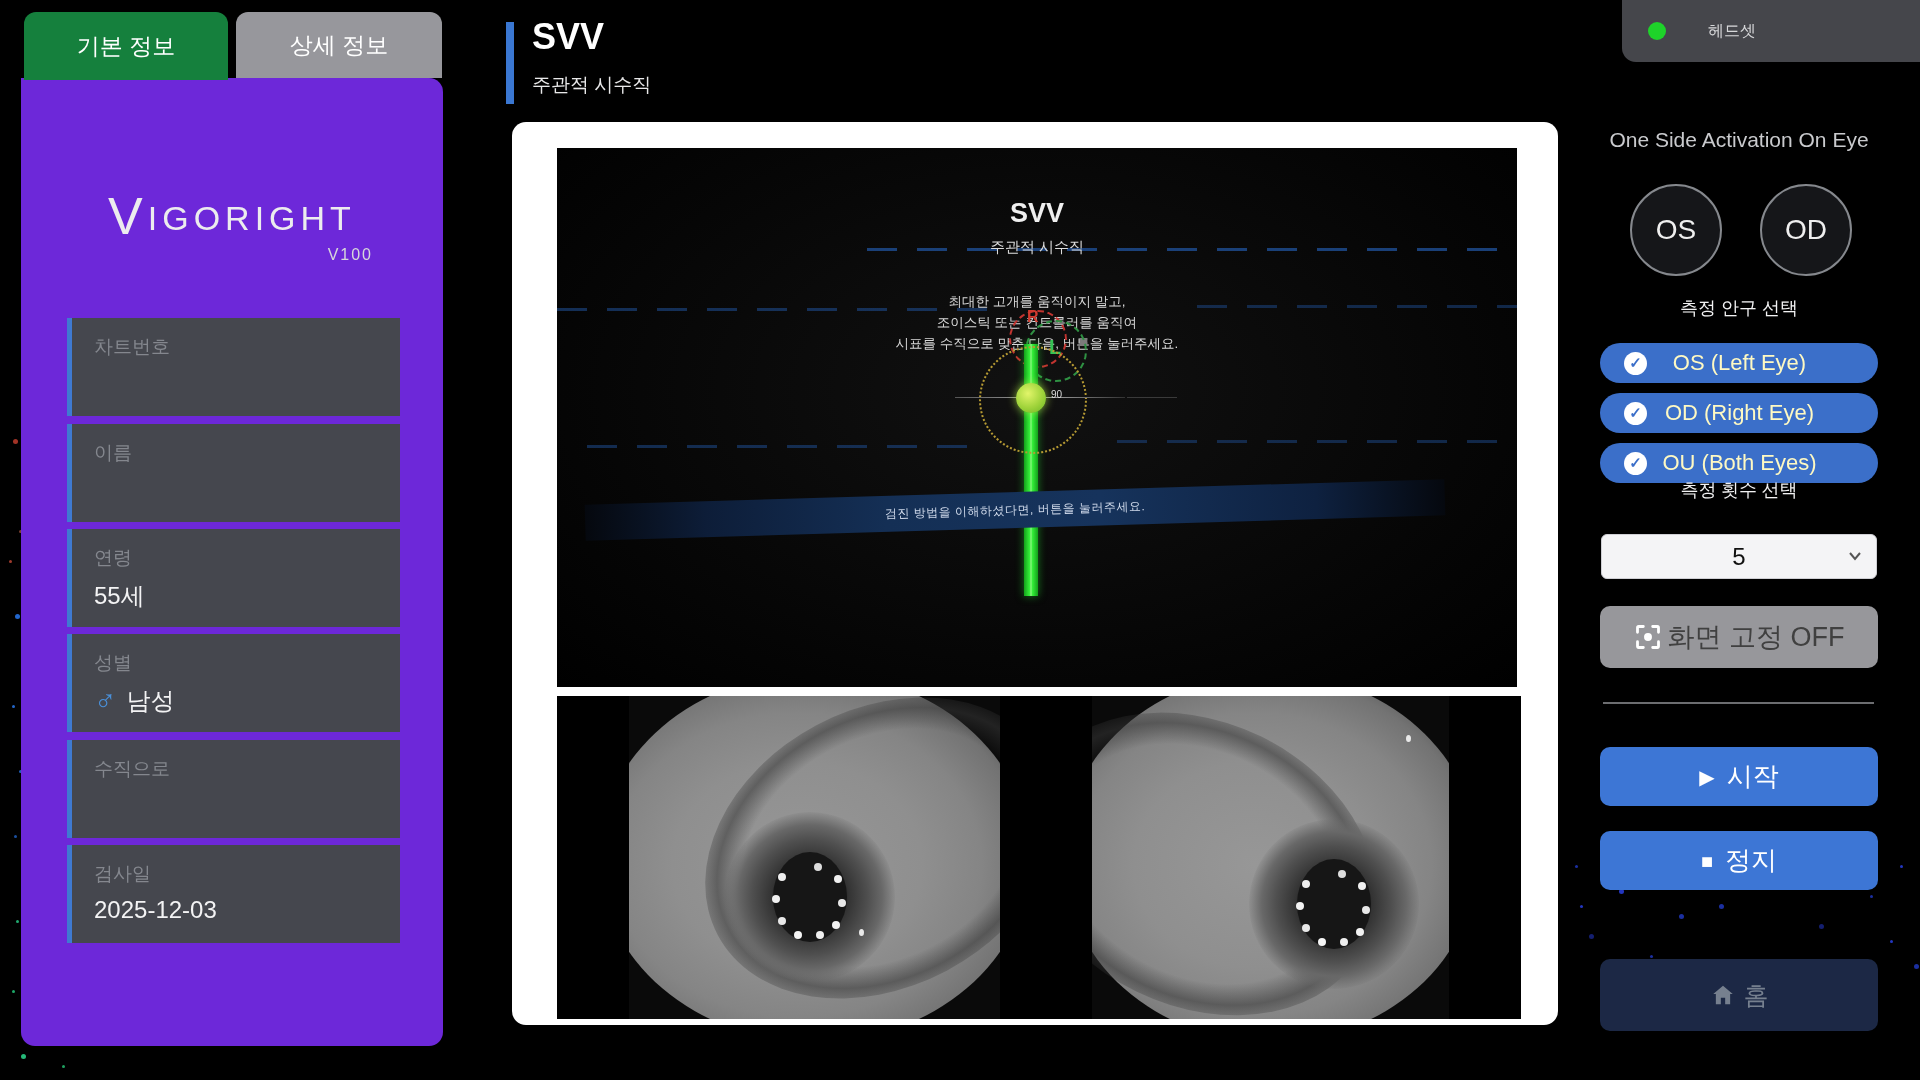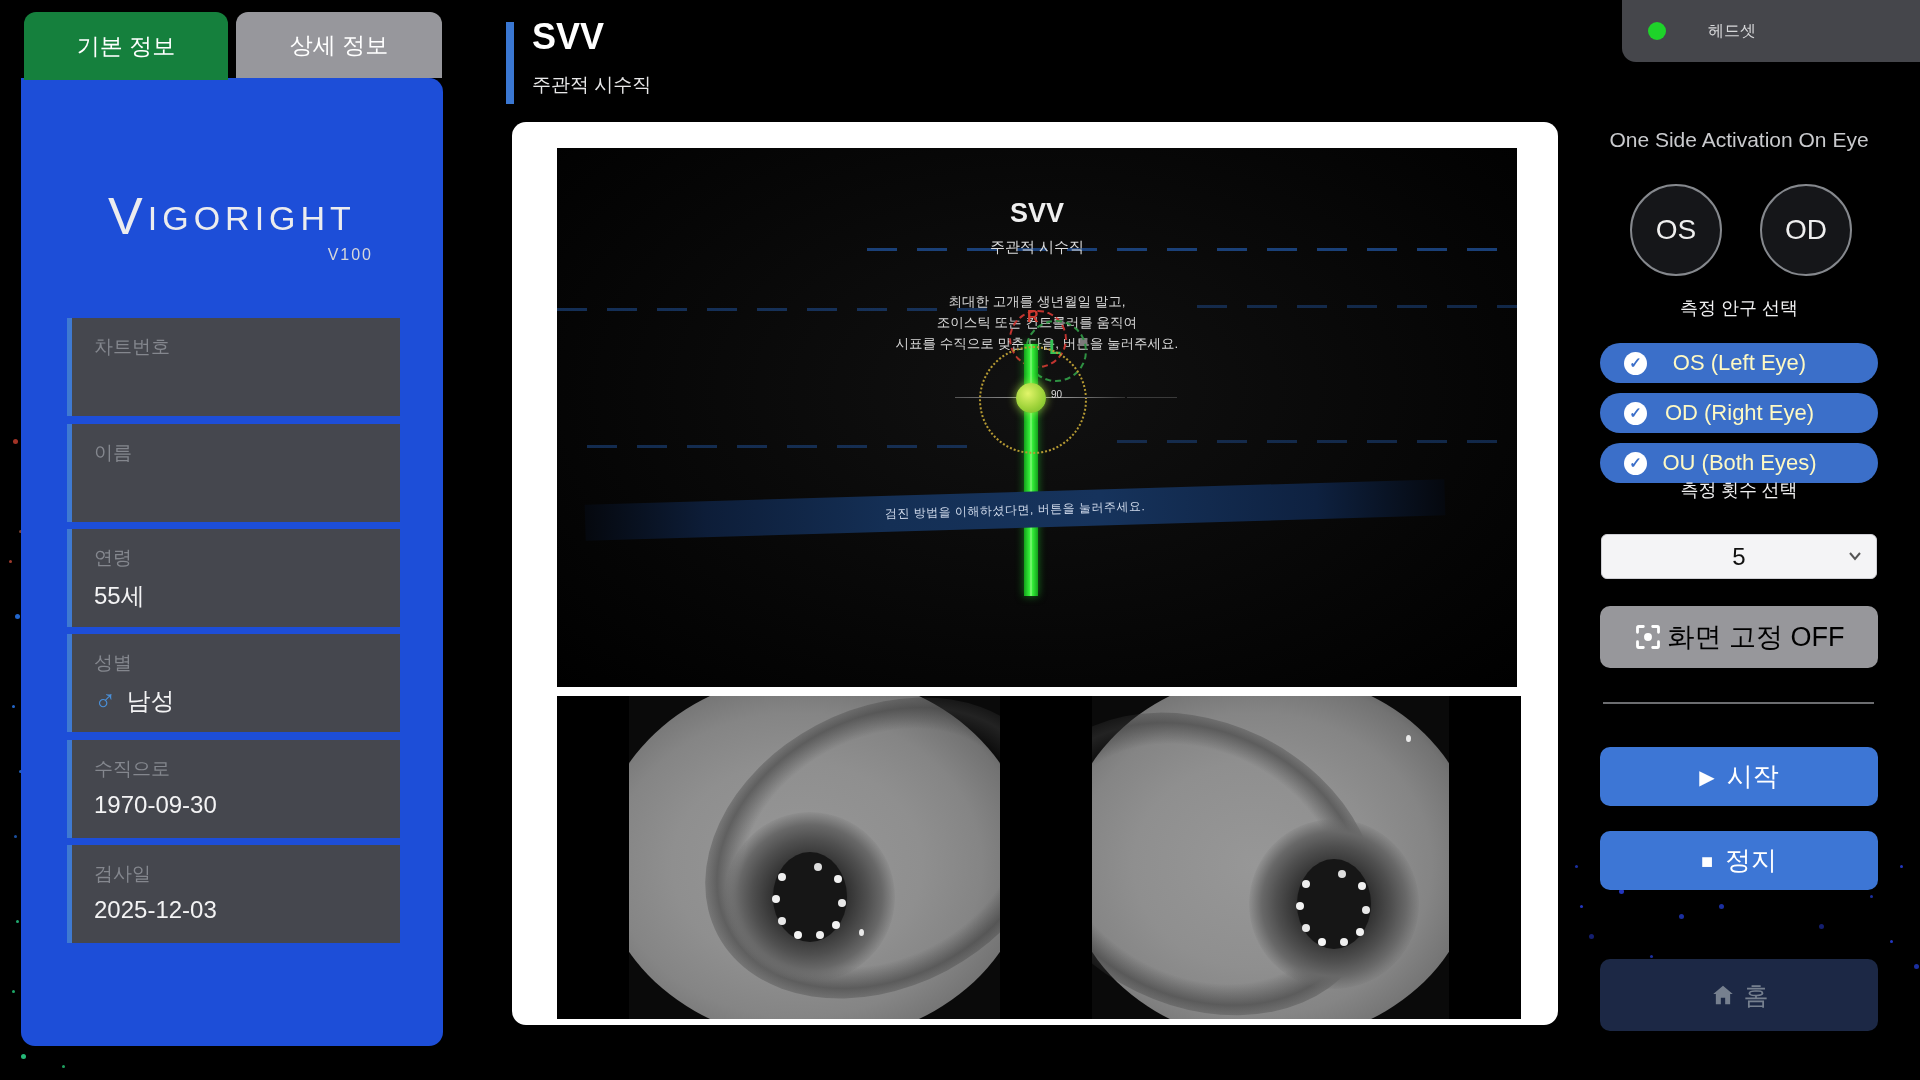--- a/index.html
+++ b/index.html
@@ -26,21 +26,21 @@
     210px 30px 0 0 #2336c0,260px 80px 0 1px #141f70,310px 50px 0 0 #1b2fa0,340px 20px 0 0 #2336c0,
     30px 90px 0 1px #141f70,90px 110px 0 0 #1b2fa0,150px 120px 0 1px #2336c0,230px 115px 0 0 #141f70,
     290px 130px 0 1px #1b2fa0,330px 95px 0 0 #2336c0,50px 140px 0 0 #141f70,120px 70px 0 1px #1b2fa0,
     190px 10px 0 0 #2336c0,250px 5px 0 0 #141f70,355px 120px 0 1px #1b2fa0,20px 60px 0 0 #2336c0,
     85px 25px 0 0 #141f70,140px 40px 0 1px #1b2fa0;}
 
   
   .tab{display:flex;align-items:center;justify-content:center;font-size:23px;color:#fff;cursor:pointer;}
   #tab-basic{left:24px;top:12px;width:204px;height:68px;background:#15803d;border-radius:12px 12px 0 0;z-index:3;}
   #tab-detail{left:236px;top:12px;width:206px;height:66px;background:#97979c;border-radius:12px 12px 0 0;z-index:1;}
-  #sidebar{left:21px;top:78px;width:422px;height:968px;background:#1d4ed8;border-radius:0 14px 14px 14px;z-index:2;}
+  #sidebar{left:21px;top:78px;width:422px;height:968px;background:#6d28d9;border-radius:0 14px 14px 14px;z-index:2;}
   #logo{position:absolute;top:108px;left:0;width:100%;text-align:center;color:#ececee;}
   #logo .brand-line{letter-spacing:5px;font-weight:400;}
   #logo .v-big{font-size:52px;vertical-align:-4px;}
   #logo .brand-rest{font-size:34px;}
   #logo .model{display:block;text-align:right;padding-right:70px;font-size:16px;letter-spacing:2px;color:#d7d8da;margin-top:0px;}
   .field{position:absolute;left:46px;width:333px;height:98px;background:#45474e;border-left:5px solid #3f7ad1;box-sizing:border-box;}
   .field .flabel{margin:16px 0 0 22px;font-size:19px;color:#84878e;}
   .field .fvalue{margin:9px 0 0 22px;font-size:24px;color:#f3f3f4;display:flex;align-items:center;gap:10px;}
   .male-glyph{color:#4a90d9;font-size:30px;line-height:24px;}
 
@@ -124,21 +124,21 @@
   #eye-btn-os{top:343px;} #eye-btn-od{top:393px;} #eye-btn-ou{top:443px;}
   .check-circle{width:23px;height:23px;border-radius:50%;background:#fff;margin-left:24px;
     display:flex;align-items:center;justify-content:center;font-size:15px;font-weight:bold;color:#3b6fc9;}
   .eye-btn .btn-text{flex:1;text-align:center;margin-right:46px;font-size:22px;color:#fef9c3;}
   #count-select{left:1601px;top:534px;width:276px;height:45px;background:#f4f4f6;border-radius:6px;
     display:flex;align-items:center;justify-content:center;cursor:pointer;border:1px solid #cfcfd4;box-sizing:border-box;}
   #count-select .count-value{font-size:24px;color:#111;}
   #count-chevron{position:absolute;right:14px;top:16px;}
   #screen-lock-btn{left:1600px;top:606px;width:278px;height:62px;background:#97979b;border-radius:10px;
     display:flex;align-items:center;justify-content:center;gap:4px;cursor:pointer;}
-  #screen-lock-btn .btn-text{font-size:27px;color:#000000;}
+  #screen-lock-btn .btn-text{font-size:27px;color:#404040;}
   #divider{left:1603px;top:702px;width:271px;height:2px;background:#6c6d70;}
   .action-btn{position:absolute;left:1600px;width:278px;height:59px;background:#3d76d5;border-radius:10px;
     display:flex;align-items:center;justify-content:center;gap:12px;cursor:pointer;font-size:26px;color:#fff;}
   #start-btn{top:747px;} #stop-btn{top:831px;}
   .glyph{font-size:20px;line-height:1;}
   #home-btn{left:1600px;top:959px;width:278px;height:72px;background:#1c2845;border-radius:10px;
     display:flex;align-items:center;justify-content:center;gap:8px;cursor:pointer;font-size:25px;color:#76808f;}
 </style>
 </head>
 <body>
@@ -174,21 +174,20 @@
   </div>
   <div class="field" style="top:556px">
     <div class="flabel">성별</div>
     <div class="fvalue">
       <span class="male-glyph">♂</span>
       <span>남성</span>
     </div>
   </div>
   <div class="field" style="top:662px">
     <div class="flabel">수직으로</div>
-    <div class="fvalue">1970-09-30</div>
   </div>
   <div class="field" style="top:767px">
     <div class="flabel">검사일</div>
     <div class="fvalue">2025-12-03</div>
   </div>
 </div>
 
 <div class="abs" id="header-bar"></div>
 <div class="abs" id="page-title">SVV</div>
 <div class="abs" id="page-subtitle">주관적 시수직</div>
@@ -199,21 +198,21 @@
 <div class="abs" id="vr-screen">
   <div class="dash" id="dash1"></div>
   <div class="dash" id="dash2"></div>
   <div class="dash" id="dash3"></div>
   <div class="dash" id="dash4"></div>
   <div class="dash" id="dash5"></div>
 
   <div class="vr-text" id="vr-title">SVV</div>
   <div class="vr-text" id="vr-subtitle">주관적 시수직</div>
   <div class="vr-text" id="vr-instructions">
-    <div>최대한 고개를 생년월일 말고,</div>
+    <div>최대한 고개를 움직이지 말고,</div>
     <div>조이스틱 또는 컨트롤러를 움직여</div>
     <div>시표를 수직으로 맞춘 다음, 버튼을 눌러주세요.</div>
   </div>
 
   <div class="marker-circle" id="r-circle"></div>
   <div id="r-label">R</div>
   <div class="marker-circle" id="l-circle"></div>
   <div id="l-label">L</div>
 
   <div class="abs" id="green-bar"></div>

